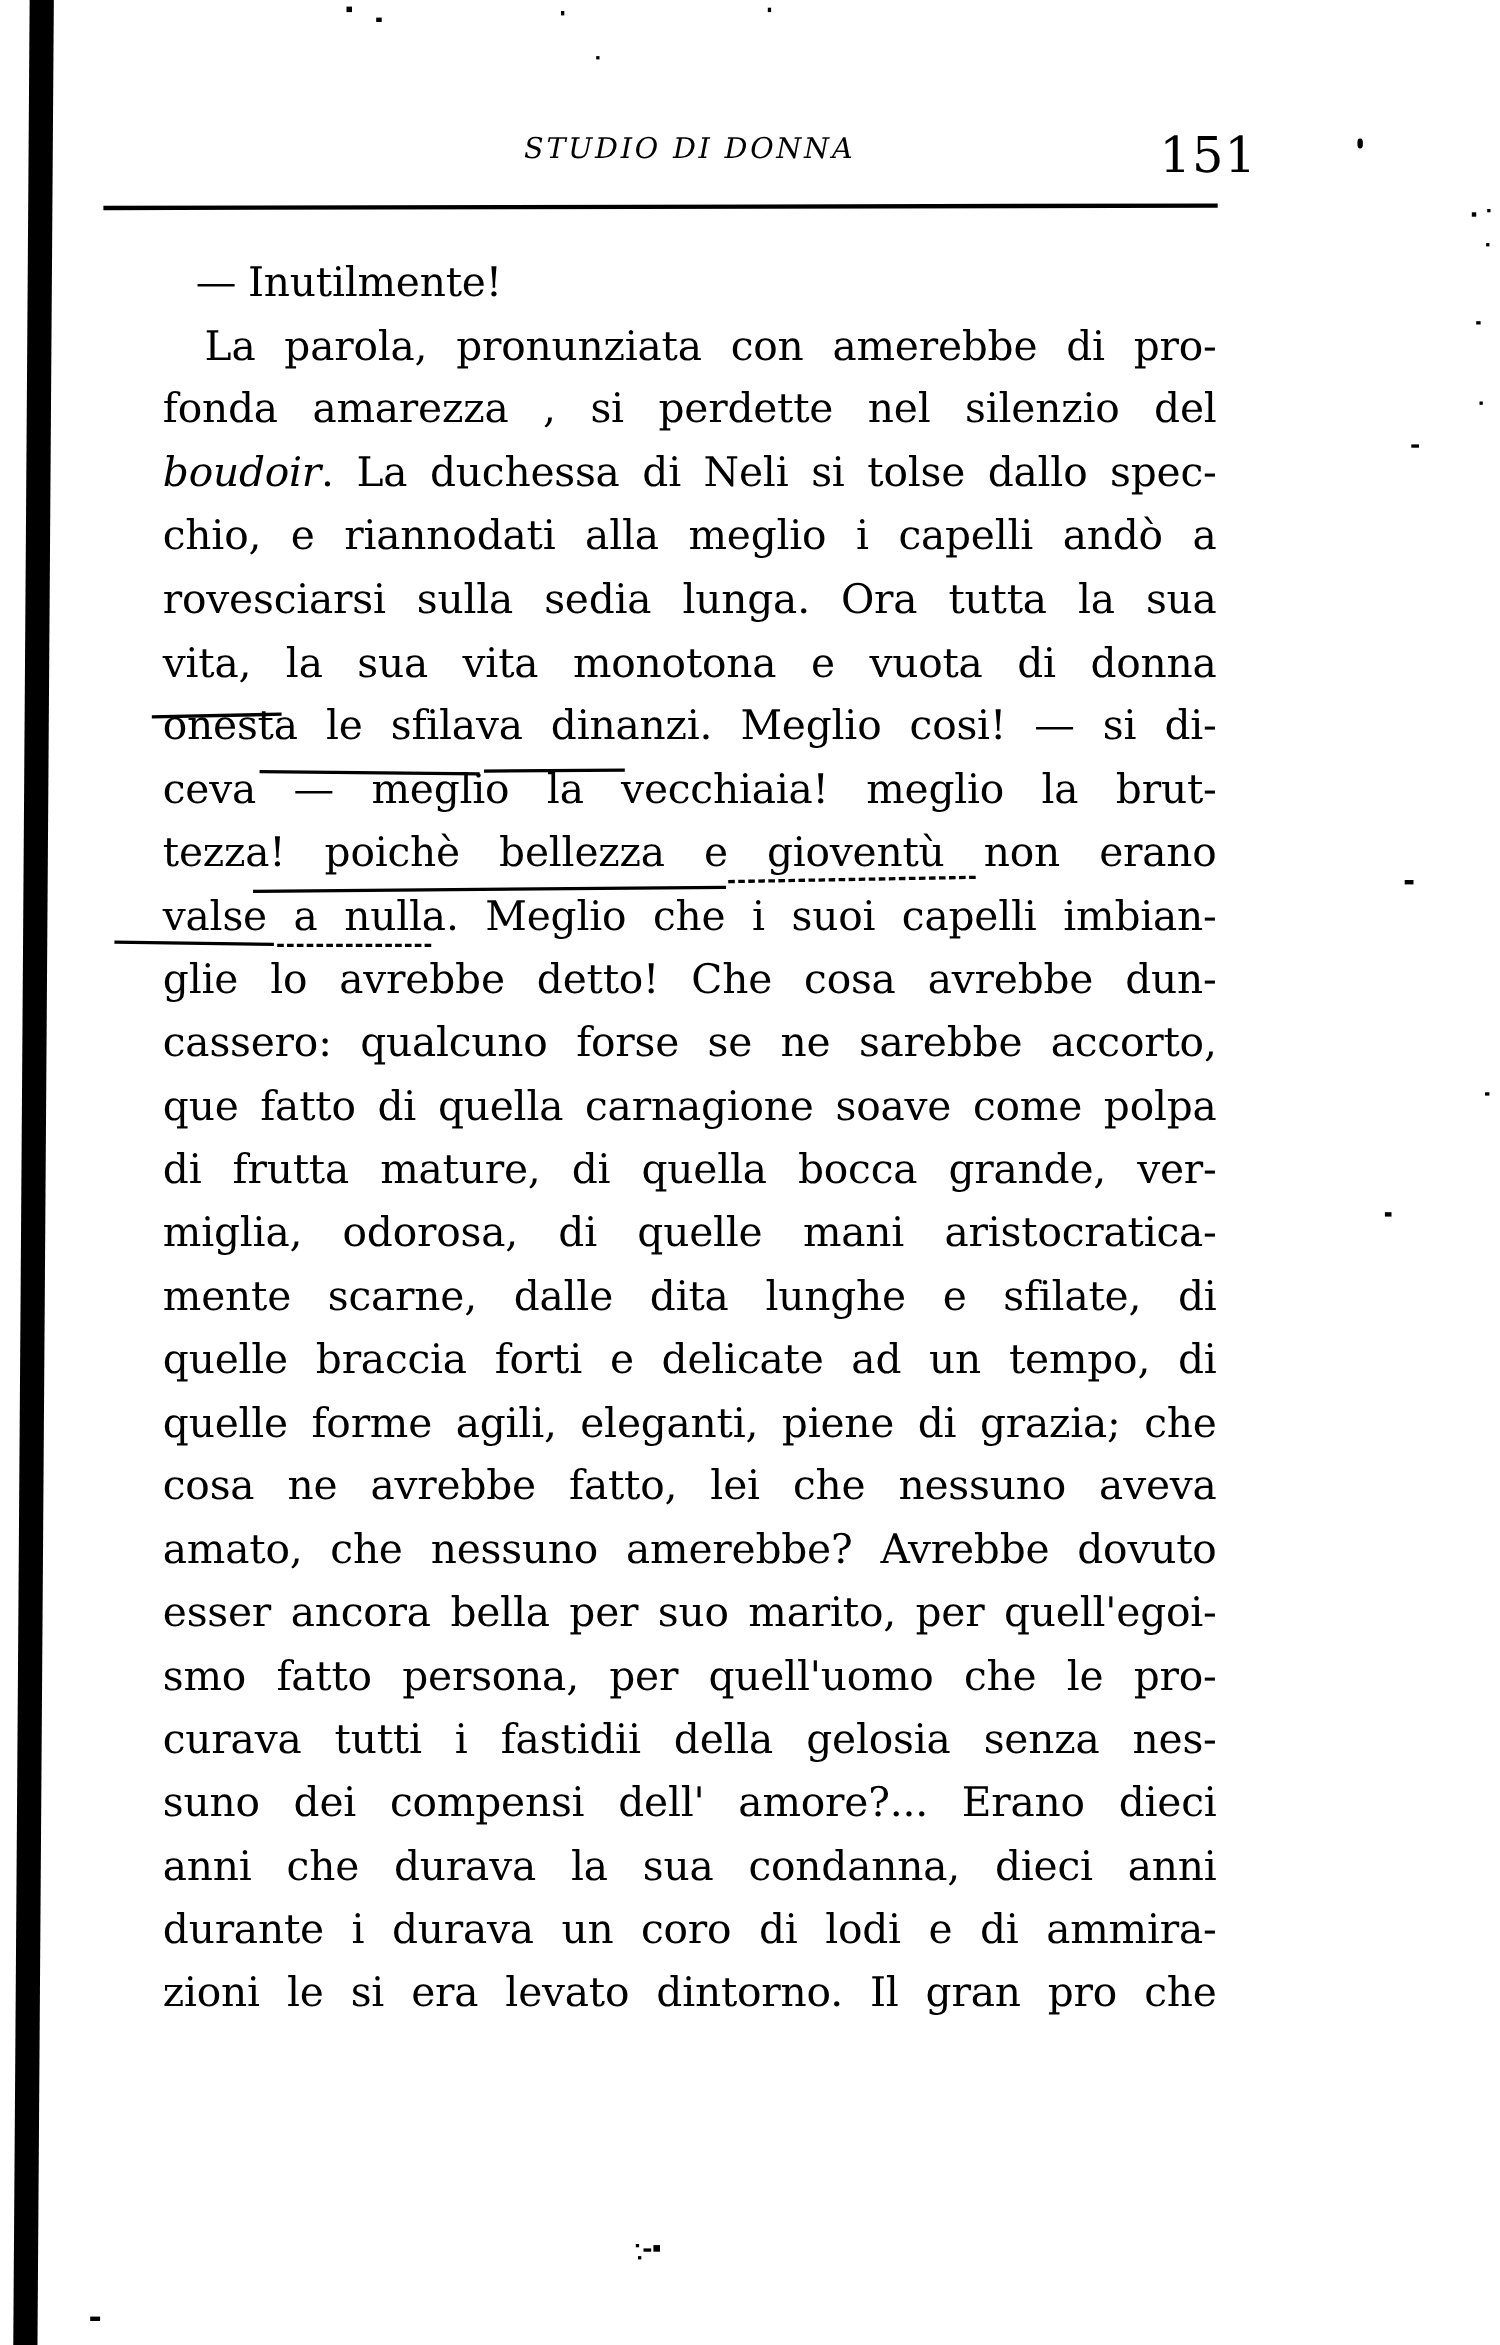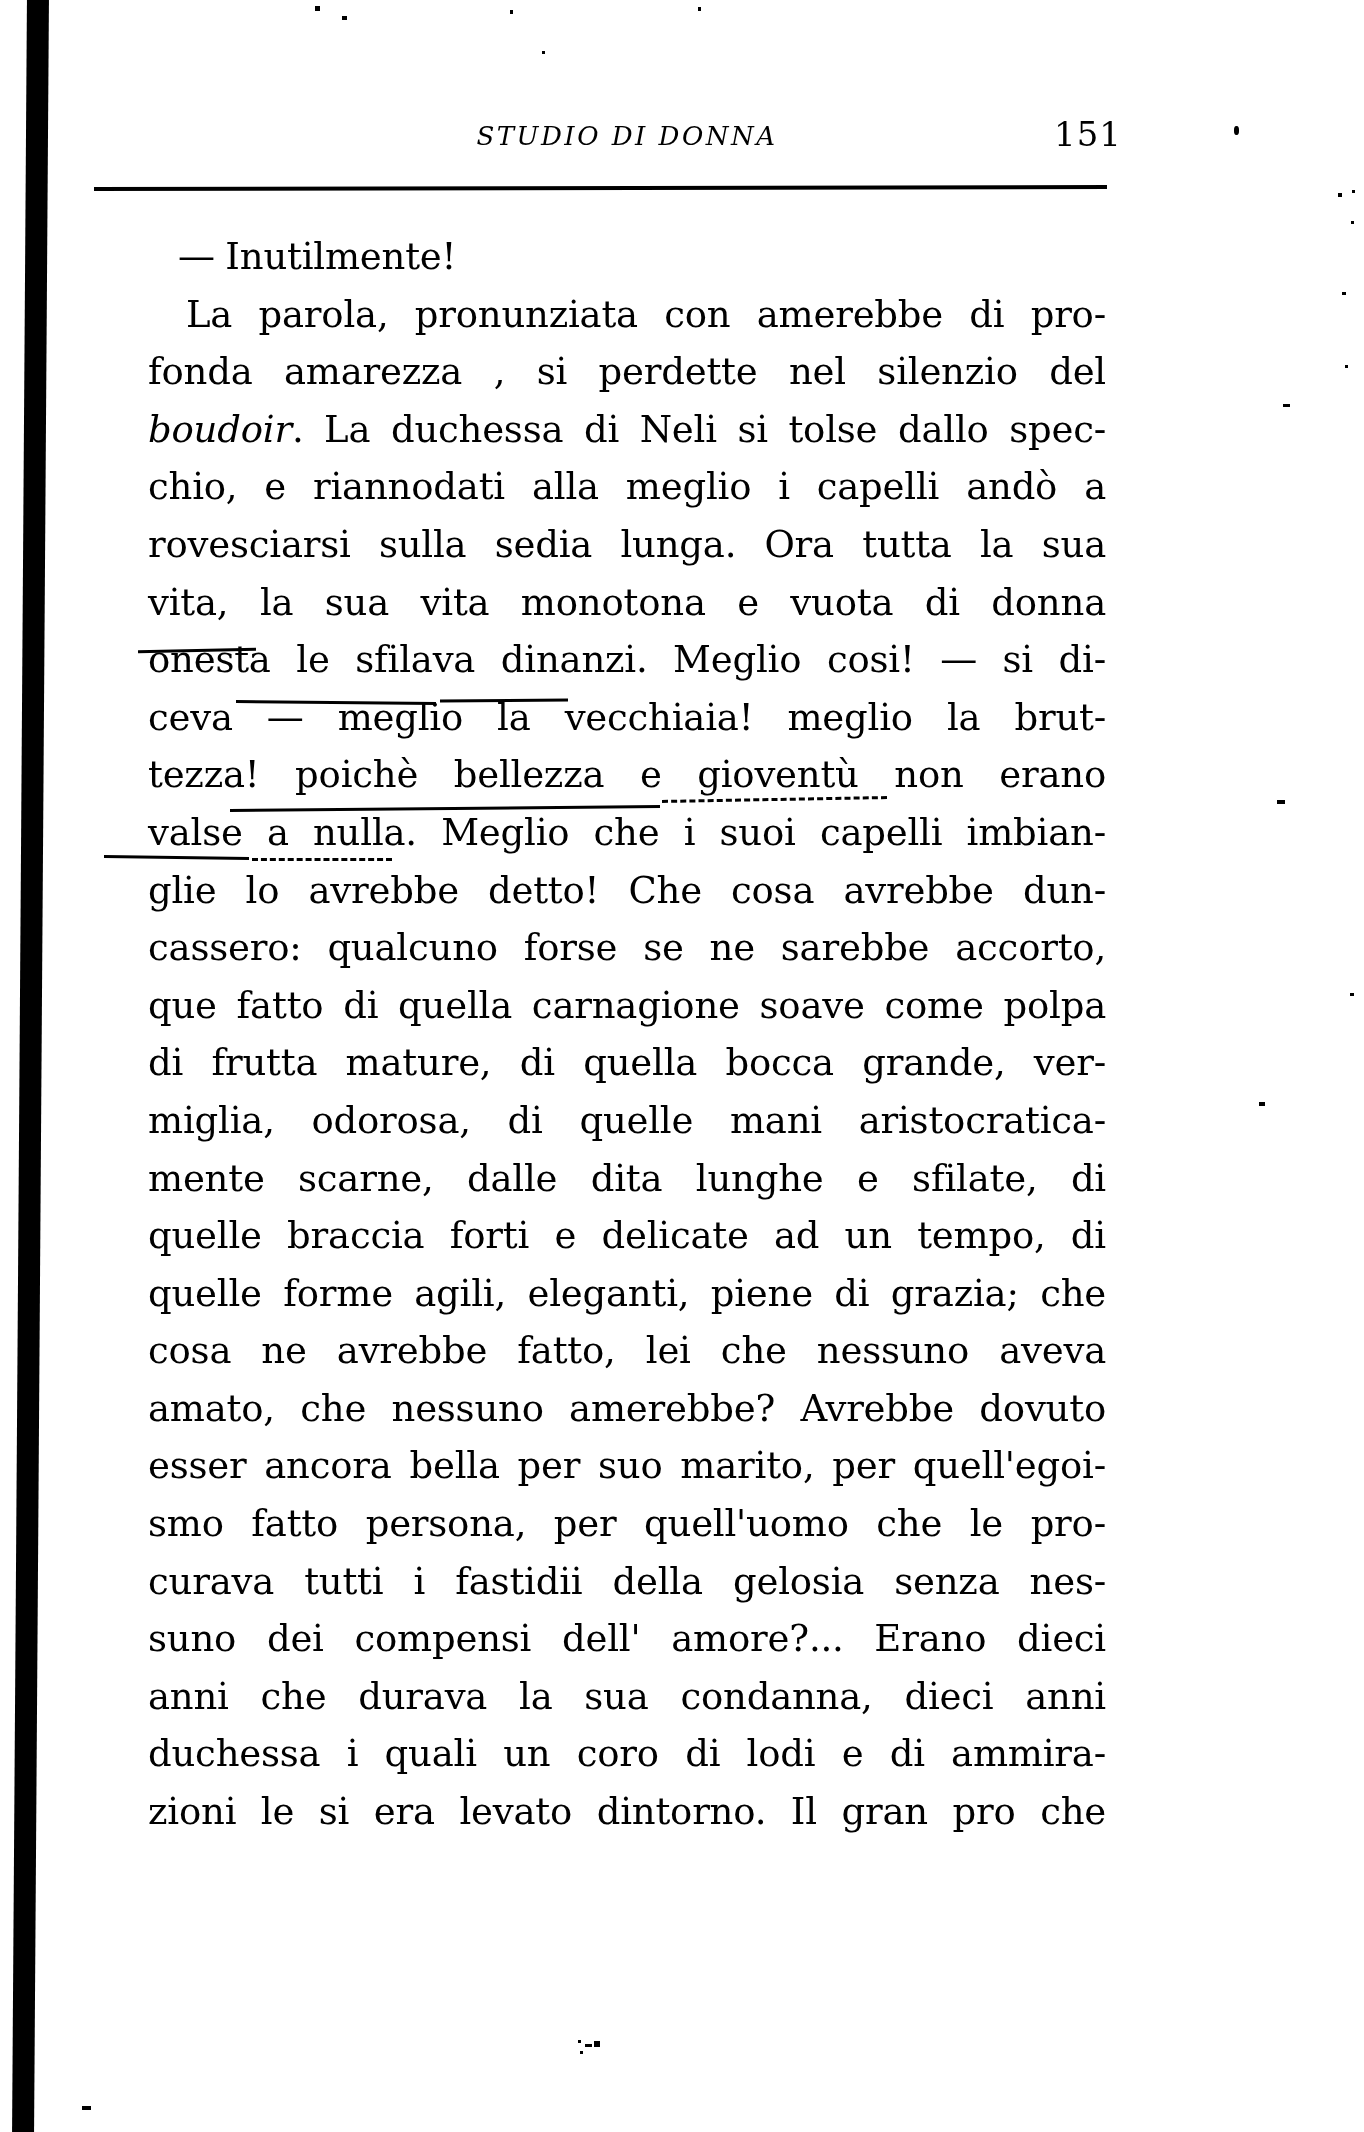--- a/index.html
+++ b/index.html
@@ -10,21 +10,21 @@
   }
   
   .margin-bar{
     position:absolute;left:27px;top:-8px;width:22px;height:2150px;
     background:#000;transform:rotate(0.4deg);transform-origin:top left;
   }
   .running-title{
     position:absolute;top:121px;left:420px;width:414px;text-align:center;
     font-size:26px;letter-spacing:2.5px;white-space:nowrap;font-style:italic;
   }
-  .page-num{position:absolute;top:114px;left:1054px;font-size:34px;letter-spacing:1px;}
+  .page-num{position:absolute;top:114px;left:1054px;font-size:45px;letter-spacing:1px;}
   .rule{
     position:absolute;top:186px;left:94px;width:1013px;height:4px;background:#000;
     transform:rotate(-0.12deg);
   }
   .text{
     position:absolute;left:148px;top:228px;width:958px;
     font-size:37px;line-height:57.6px;letter-spacing:-0.2px;word-spacing:-1px;
   }
   .tline{height:57.6px;text-align:justify;text-align-last:justify;overflow:visible;}
   .tline.first{text-align:left;text-align-last:left;padding-left:30px;}
@@ -68,21 +68,21 @@
       <div class="tline">mente scarne, dalle dita lunghe e sfilate, di</div>
       <div class="tline">quelle braccia forti e delicate ad un tempo, di</div>
       <div class="tline">quelle forme agili, eleganti, piene di grazia; che</div>
       <div class="tline">cosa ne avrebbe fatto, lei che nessuno aveva</div>
       <div class="tline">amato, che nessuno amerebbe? Avrebbe dovuto</div>
       <div class="tline">esser ancora bella per suo marito, per quell'egoi-</div>
       <div class="tline">smo fatto persona, per quell'uomo che le pro-</div>
       <div class="tline">curava tutti i fastidii della gelosia senza nes-</div>
       <div class="tline">suno dei compensi dell' amore?... Erano dieci</div>
       <div class="tline">anni che durava la sua condanna, dieci anni</div>
-      <div class="tline">duchessa i quali un coro di lodi e di ammira-</div>
+      <div class="tline">durante i durava un coro di lodi e di ammira-</div>
       <div class="tline">zioni le si era levato dintorno. Il gran pro che</div>
     </div>
 
   <div class="pm" style="left:138px;top:649px;width:118px;height:3px;transform:rotate(-1.2deg);"></div>
   <div class="pm" style="left:236px;top:701px;width:200px;height:3px;transform:rotate(0.6deg);"></div>
   <div class="pm" style="left:440px;top:699px;width:128px;height:3px;transform:rotate(-0.4deg);"></div>
   <div class="pm" style="left:230px;top:807px;width:430px;height:3px;transform:rotate(-0.5deg);"></div>
   <div class="pm dash" style="left:662px;top:798px;width:225px;transform:rotate(-1deg);"></div>
   <div class="pm" style="left:104px;top:856px;width:145px;height:3px;transform:rotate(0.8deg);"></div>
   <div class="pm dash" style="left:252px;top:858px;width:140px;"></div>

